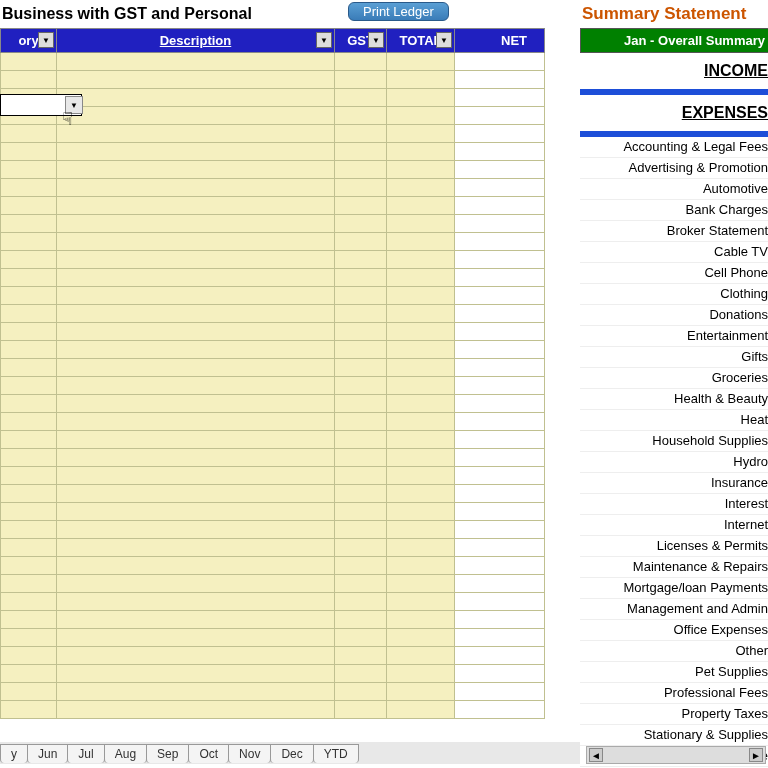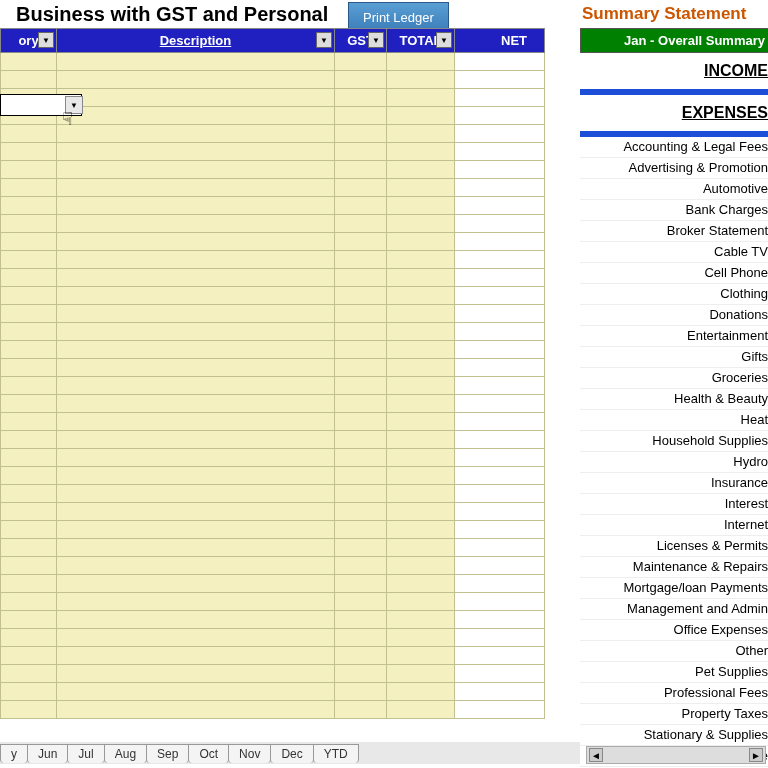--- a/index.html
+++ b/index.html
@@ -12,35 +12,35 @@
     overflow: hidden;
     position: relative;
   }
   .top-area {
     display: flex;
     align-items: center;
     height: 28px;
   }
   .title-partial {
     font-weight: bold;
-    font-size: 20px;
+    font-size: 16px;
     color: #000;
-    padding-left: 16px;
+    padding-left: 2px;
     white-space: nowrap;
   }
   .print-button {
     position: absolute;
     left: 348px;
     top: 2px;
     background: linear-gradient(#5a9fd4, #3a7cb8);
     color: #fff;
     font-size: 13px;
-    padding: 7px 14px;
+    padding: 1px 14px;
     border: 1px solid #2a5a8a;
-    border-radius: 0;
+    border-radius: 6px;
     cursor: pointer;
   }
   .summary-title {
     position: absolute;
     left: 582px;
     top: 4px;
     color: #cc5500;
     font-weight: bold;
     font-size: 17px;
     white-space: nowrap;

